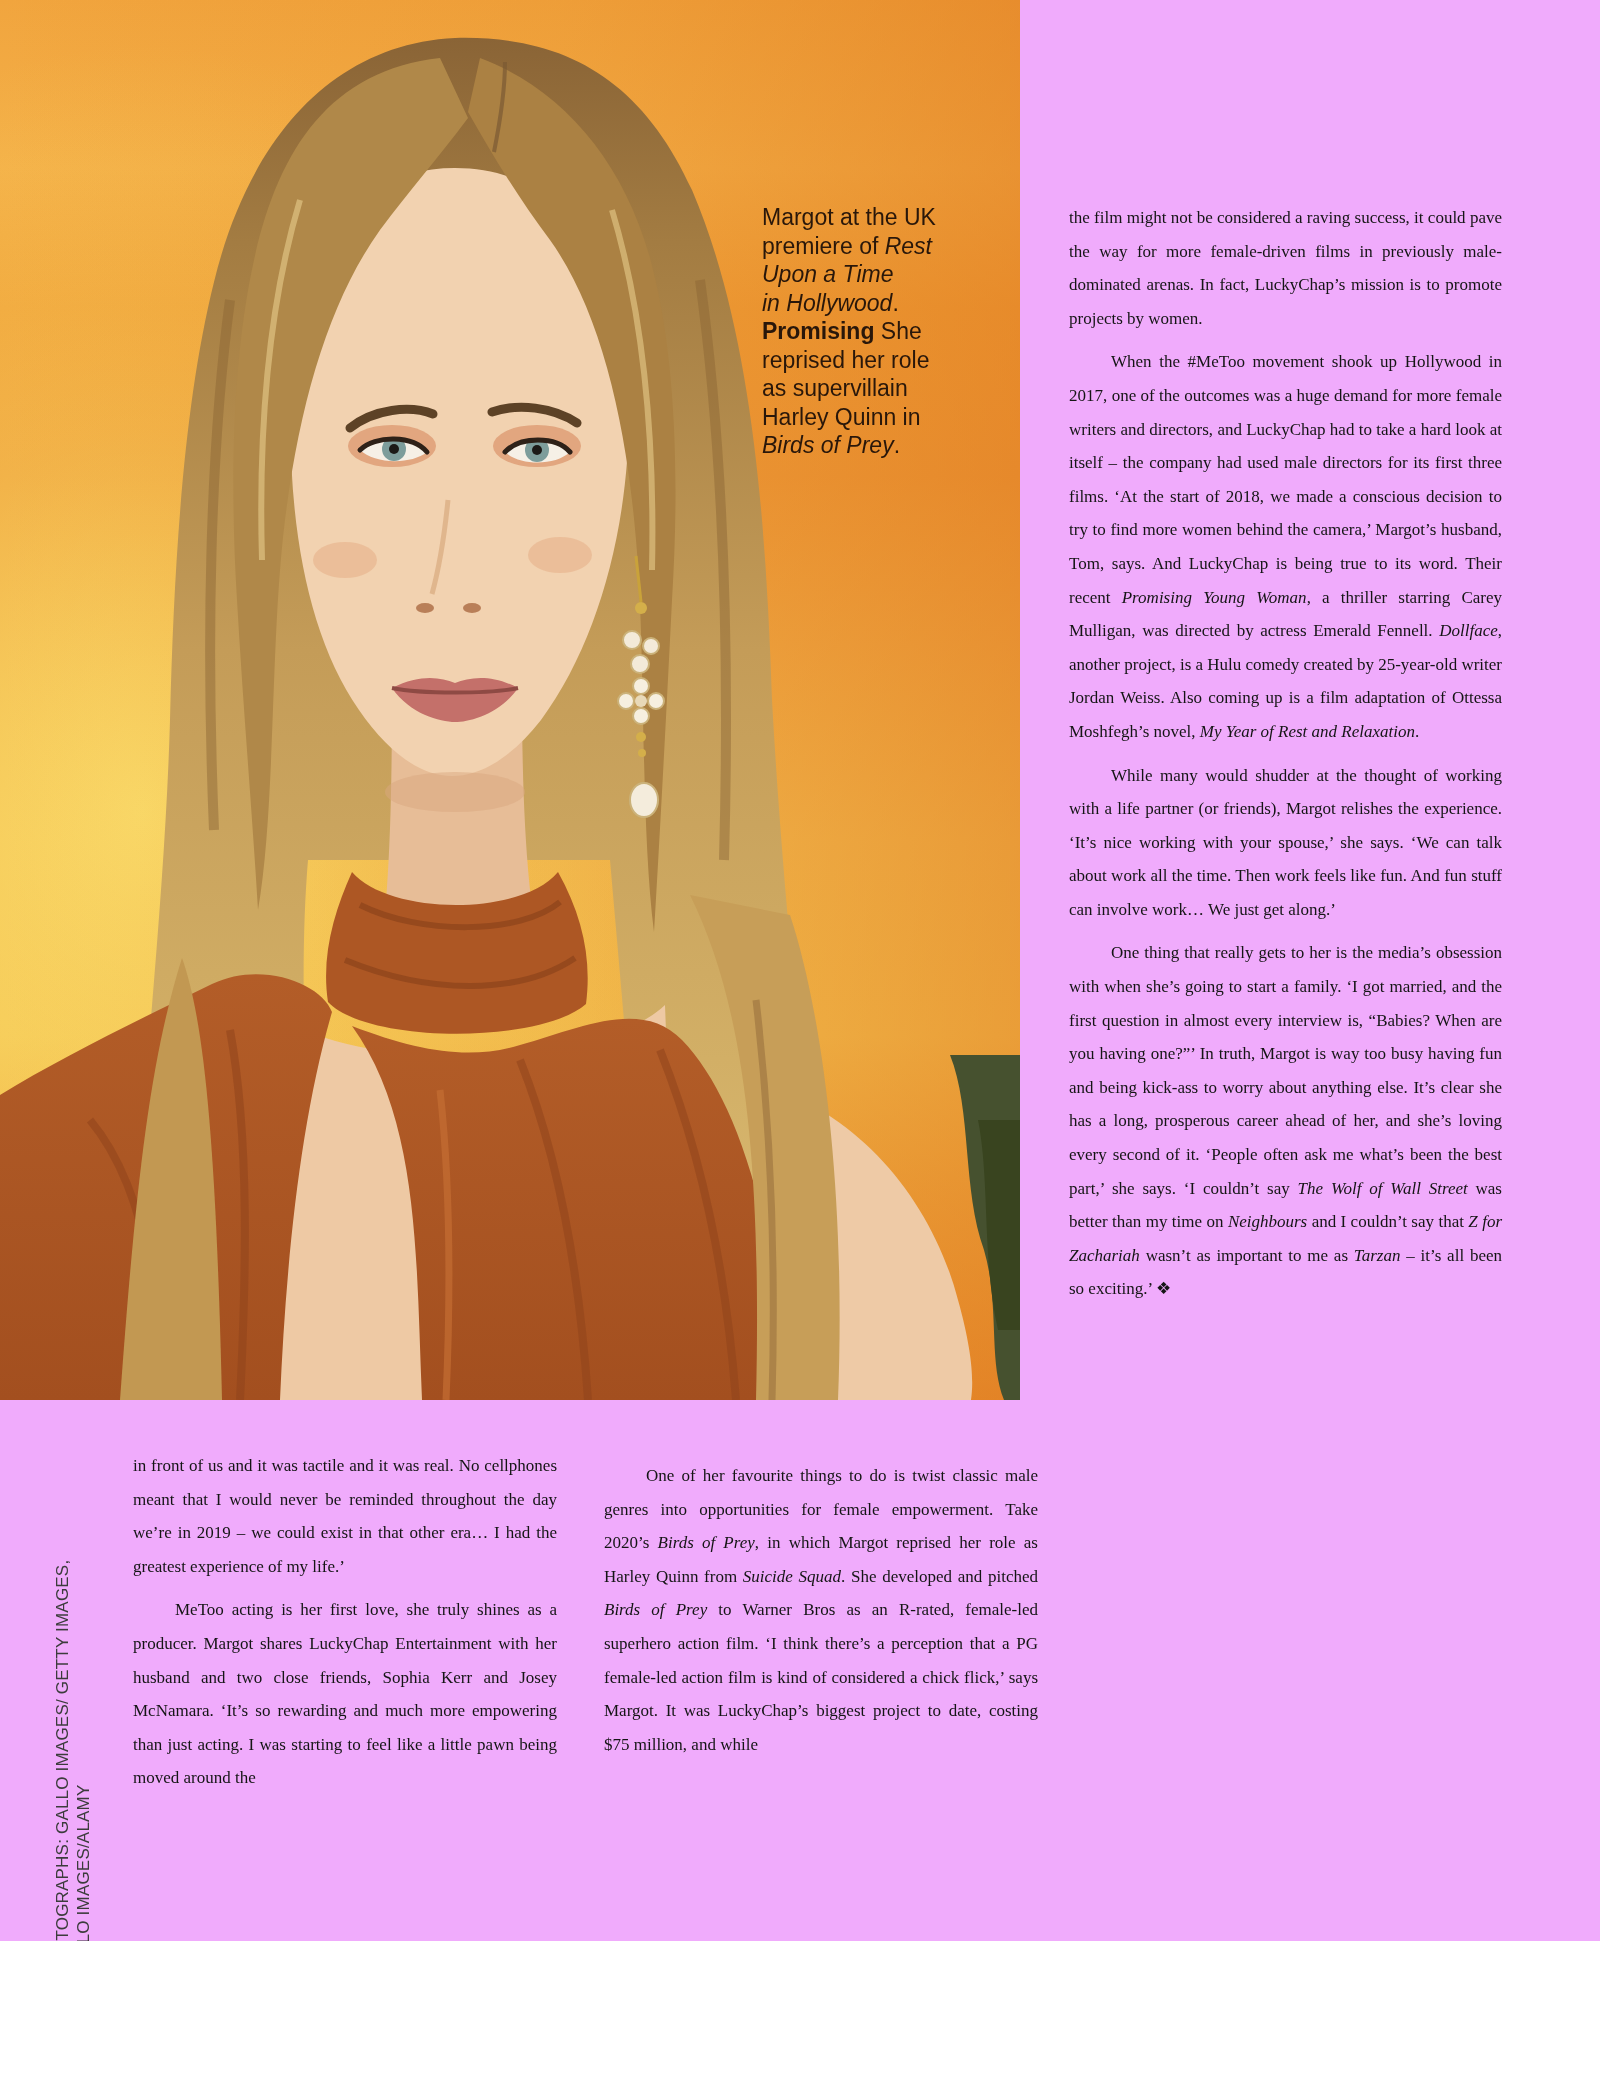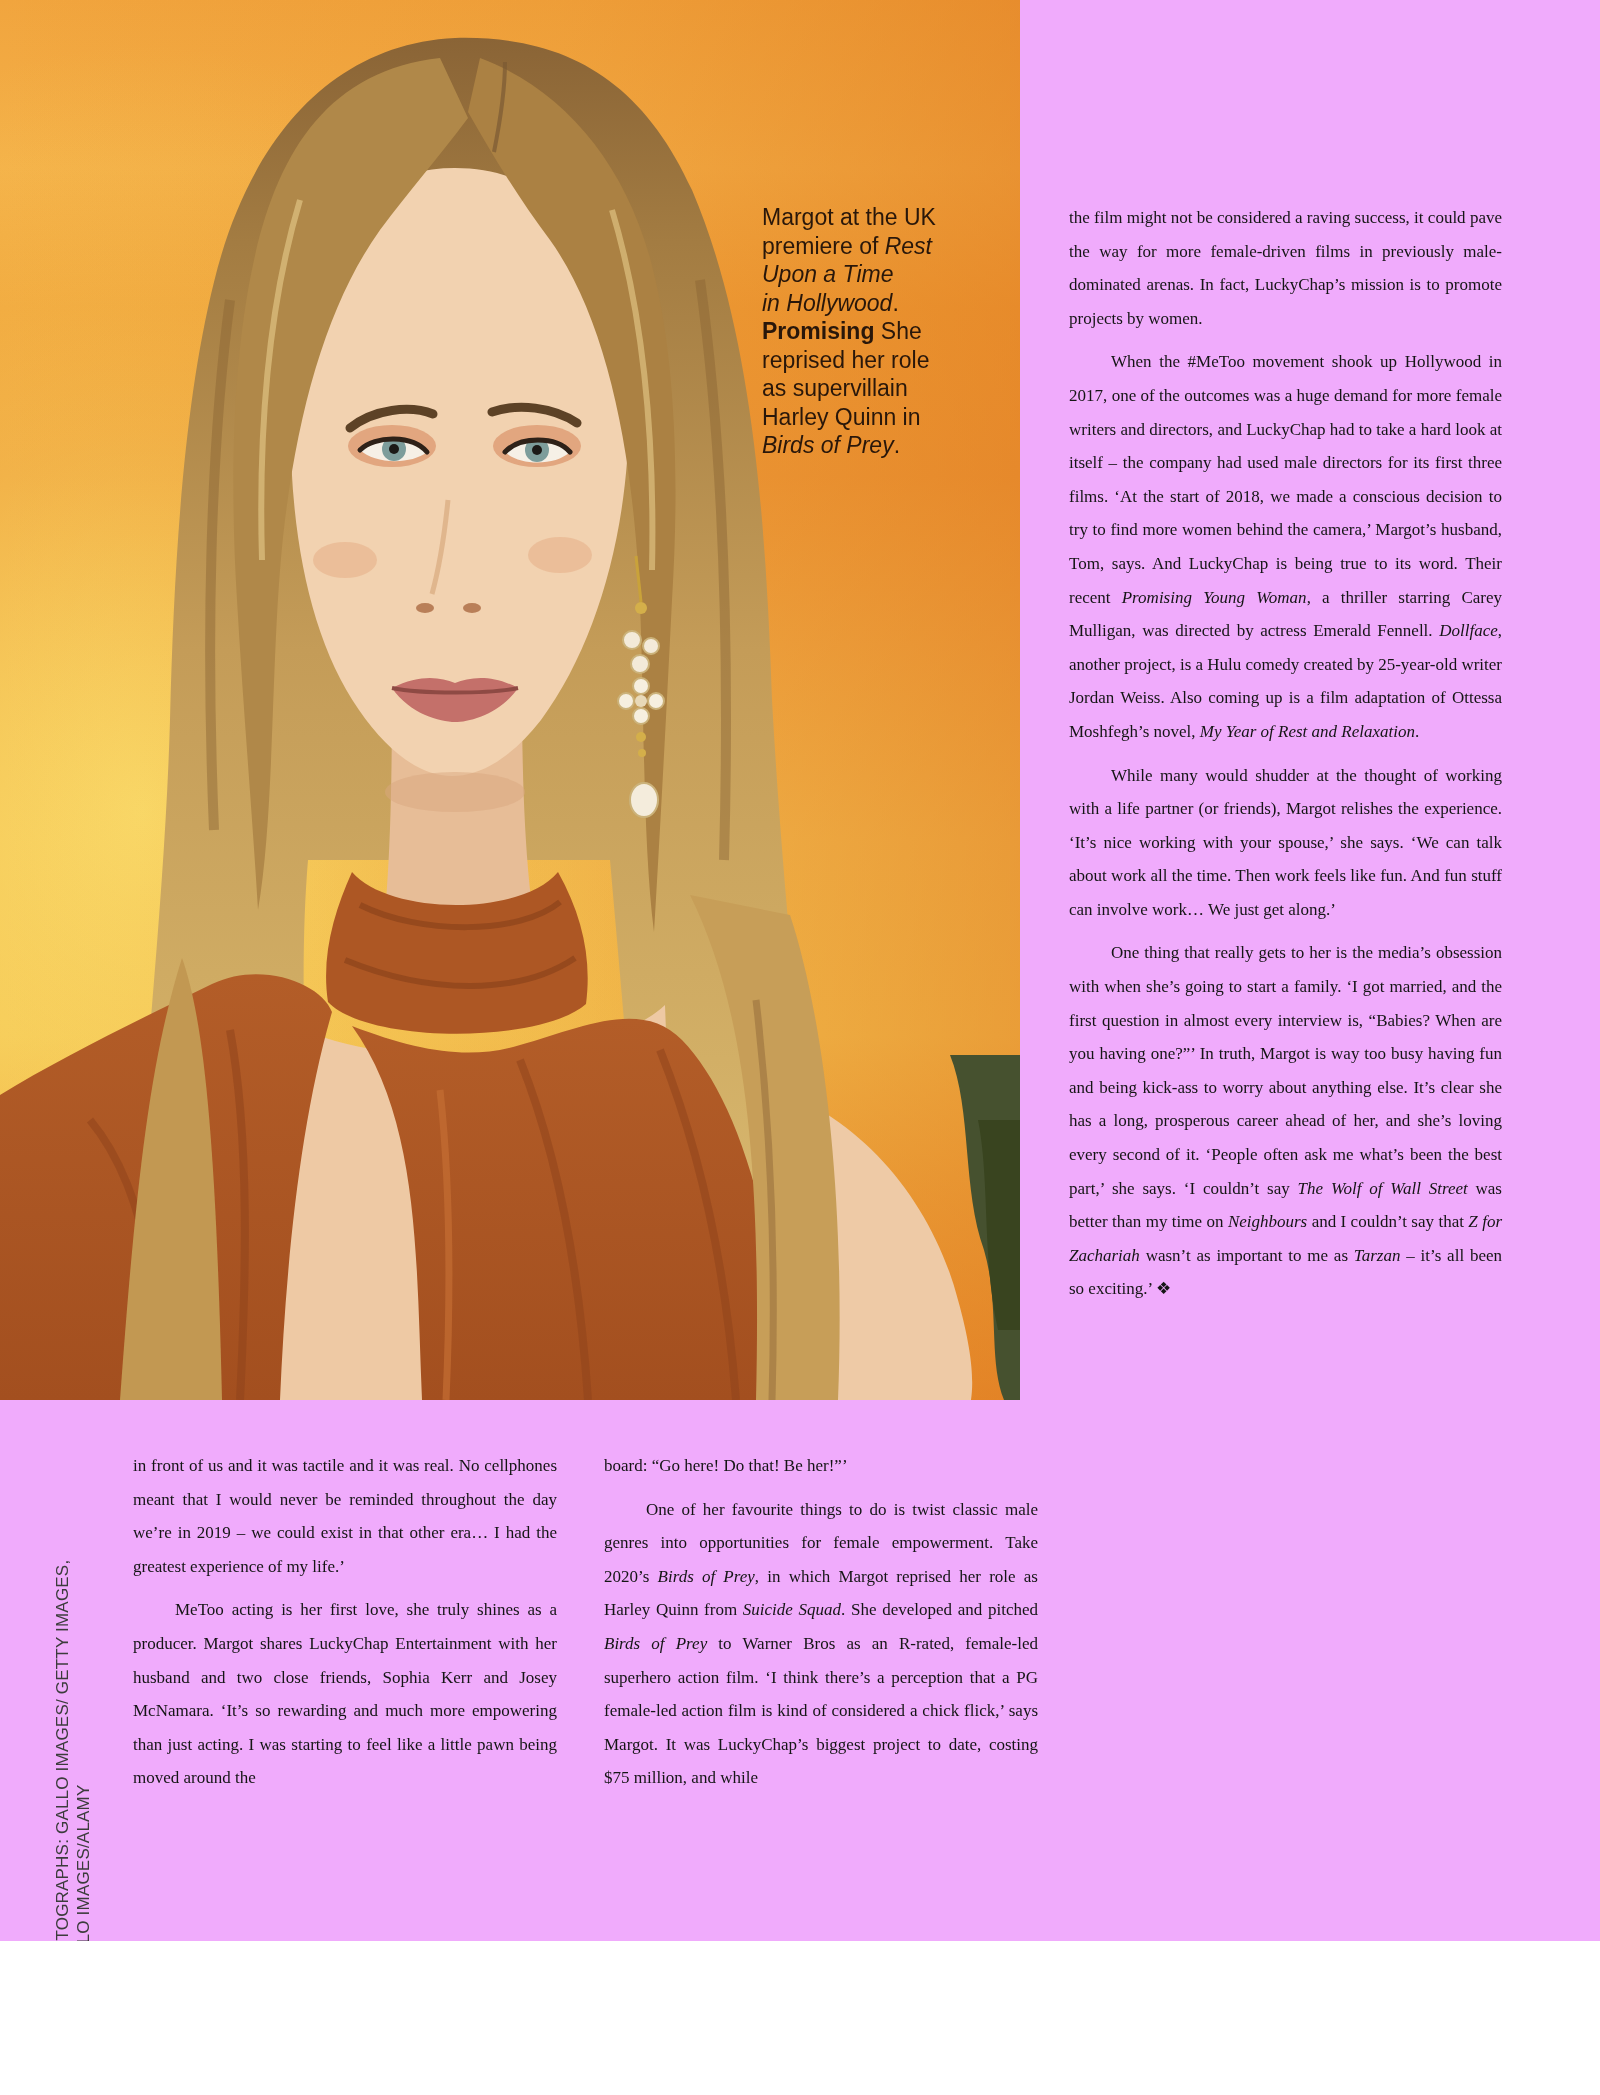--- a/index.html
+++ b/index.html
@@ -168,21 +168,20 @@
         <div><span>Harley Quinn in</span></div>
         <div><span class="it">Birds of Prey</span><span>.</span></div>
       </figcaption>
   </figure>
 
   <div class="col col-left">
       <p class="para"><span>in front of us and it was tactile and it was real. No cellphones meant that I would never be reminded throughout the day we’re in 2019 – we could exist in that other era… I had the greatest experience of my life.’</span></p>
       <p class="para ind"><span>MeToo acting is her first love, she truly shines as a producer. Margot shares LuckyChap Entertainment with her husband and two close friends, Sophia Kerr and Josey McNamara. ‘It’s so rewarding and much more empowering than just acting. I was starting to feel like a little pawn being moved around the</span></p>
     </div>
   <div class="col col-mid">
-      <p class="para"><span>board: “Go here! Do that! Be her!”’</span></p>
       <p class="para ind"><span>One of her favourite things to do is twist classic male genres into opportunities for female empowerment. Take 2020’s </span><span class="it">Birds of Prey</span><span>, in which Margot reprised her role as Harley Quinn from </span><span class="it">Suicide Squad</span><span>. She developed and pitched </span><span class="it">Birds of Prey</span><span> to Warner Bros as an R-rated, female-led superhero action film. ‘I think there’s a perception that a PG female-led action film is kind of considered a chick flick,’ says Margot. It was LuckyChap’s biggest project to date, costing $75 million, and while</span></p>
     </div>
   <div class="col col-right">
       <p class="para"><span>the film might not be considered a raving success, it could pave the way for more female-driven films in previously male-dominated arenas. In fact, LuckyChap’s mission is to promote projects by women.</span></p>
       <p class="para ind"><span>When the #MeToo movement shook up Hollywood in 2017, one of the outcomes was a huge demand for more female writers and directors, and LuckyChap had to take a hard look at itself – the company had used male directors for its first three films. ‘At the start of 2018, we made a conscious decision to try to find more women behind the camera,’ Margot’s husband, Tom, says. And LuckyChap is being true to its word. Their recent </span><span class="it">Promising Young Woman</span><span>, a thriller starring Carey Mulligan, was directed by actress Emerald Fennell. </span><span class="it">Dollface</span><span>, another project, is a Hulu comedy created by 25-year-old writer Jordan Weiss. Also coming up is a film adaptation of Ottessa Moshfegh’s novel, </span><span class="it">My Year of Rest and Relaxation</span><span>.</span></p>
       <p class="para ind"><span>While many would shudder at the thought of working with a life partner (or friends), Margot relishes the experience. ‘It’s nice working with your spouse,’ she says. ‘We can talk about work all the time. Then work feels like fun. And fun stuff can involve work… We just get along.’</span></p>
       <p class="para ind"><span>One thing that really gets to her is the media’s obsession with when she’s going to start a family. ‘I got married, and the first question in almost every interview is, “Babies? When are you having one?”’ In truth, Margot is way too busy having fun and being kick-ass to worry about anything else. It’s clear she has a long, prosperous career ahead of her, and she’s loving every second of it. ‘People often ask me what’s been the best part,’ she says. ‘I couldn’t say </span><span class="it">The Wolf of Wall Street</span><span> was better than my time on </span><span class="it">Neighbours</span><span> and I couldn’t say that </span><span class="it">Z for Zachariah</span><span> wasn’t as important to me as </span><span class="it">Tarzan</span><span> – it’s all been so exciting.’ ❖</span></p>
     </div>
 
   <div class="footer">

